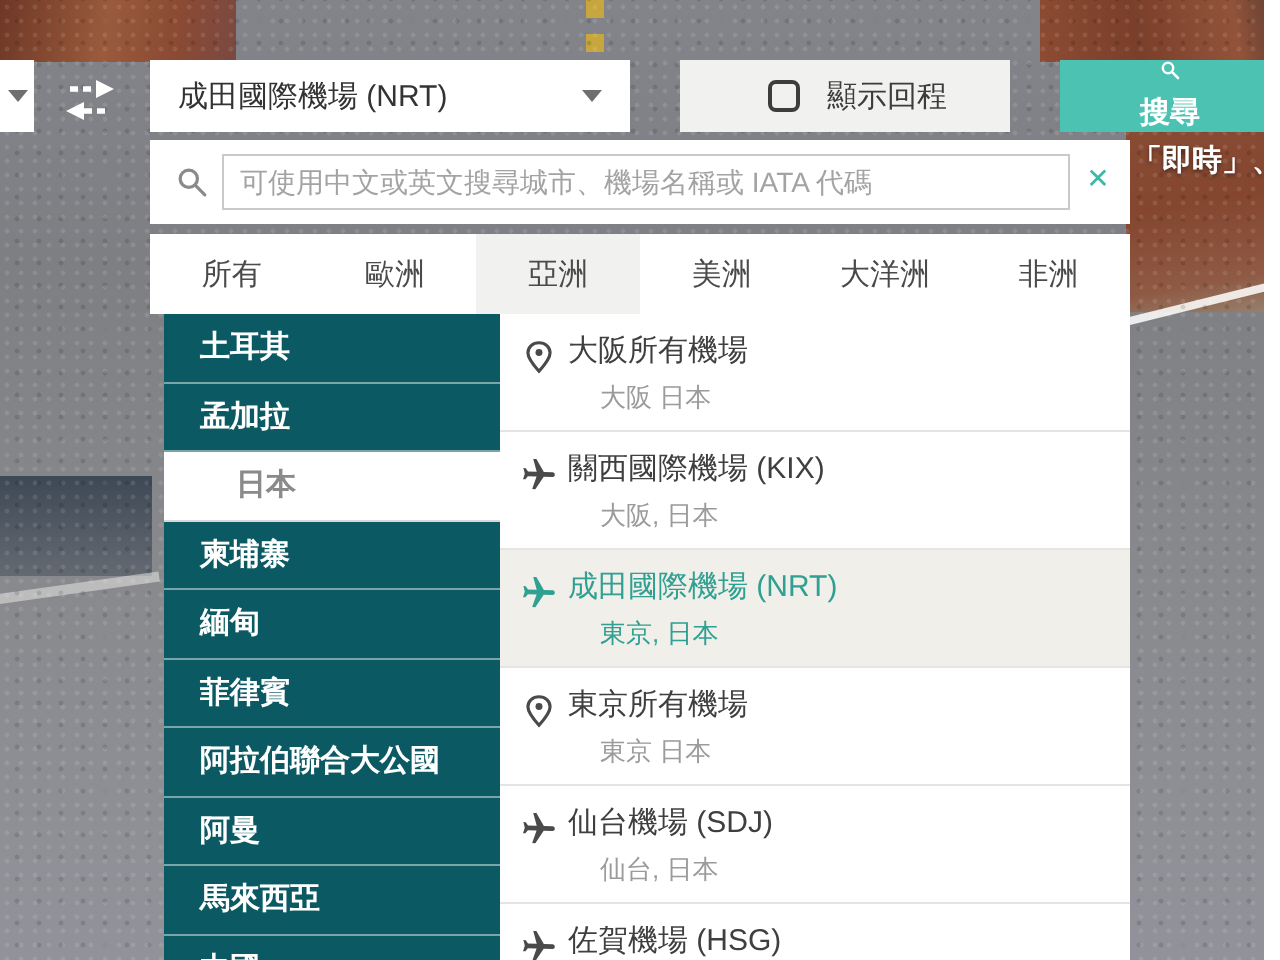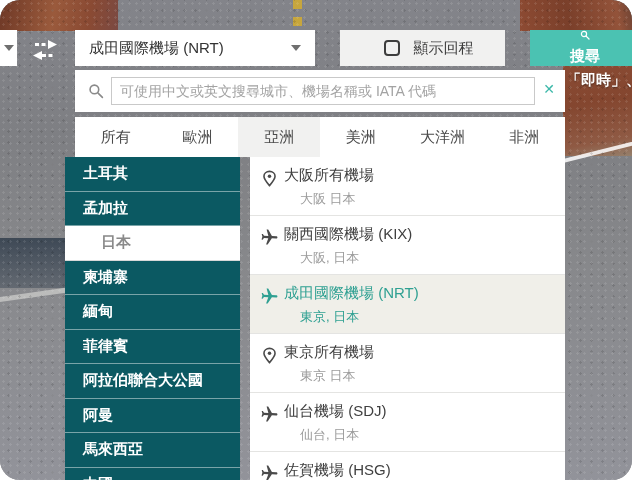--- a/index.html
+++ b/index.html
@@ -1,18 +1,18 @@
 <!DOCTYPE html>
 <html><head>
 <meta charset="utf-8">
 <style>
   * { margin:0; padding:0; box-sizing:border-box; }
   html,body { width:640px; height:480px; overflow:hidden; }
   body { font-family:"Liberation Sans","DejaVu Sans",sans-serif; }
-  .screen { position:relative; width:632px; height:480px; overflow:hidden; background:#8a8b8e;border-radius:20px; }
+  .screen { position:relative; width:632px; height:480px; overflow:hidden; background:#8a8b8e; }
 
   
   .bg { position:absolute; inset:0;
         background:linear-gradient(180deg,#83848a 0%,#7e7f83 28%,#87888b 55%,#92939a 100%); }
   .bg-noise { position:absolute; inset:0;
         background-image:radial-gradient(rgba(255,255,255,.10) 1px,transparent 1.4px),
                          radial-gradient(rgba(0,0,0,.12) 1px,transparent 1.4px);
         background-size:7px 7px,11px 11px; background-position:0 0,3px 5px; }
   .bg-rock-tl { position:absolute; left:0; top:0; width:118px; height:31px;
         background:linear-gradient(100deg,#6e3826 0%,#9a5a3c 45%,#8a4a33 75%,#7a4942 100%); }
@@ -60,21 +60,21 @@
         width:16px; text-align:center; }
 
   
   .tabs { position:absolute; left:75px; top:117px; width:490px; height:40px; background:#fff;
         display:flex; }
   .tab { flex:1; display:flex; align-items:center; justify-content:center; font-size:15px;
         color:#4a4a4a; cursor:pointer; }
   .tab.selected { background:#f1f1f0; }
 
   
-  .countries { position:absolute; left:65px; top:157px; width:175px; height:323px; overflow:hidden; }
+  .countries { position:absolute; left:82px; top:157px; width:175px; height:323px; overflow:hidden; }
   .country { height:34.5px; background:#0b5962; color:#fff; font-weight:bold; font-size:15px;
         display:flex; align-items:center; padding-left:18px;
         border-bottom:1px solid rgba(255,255,255,.45); cursor:pointer; }
   .country.selected { background:#fff; color:#8a8a8a; font-weight:bold; border-bottom:1px solid #d8d8d8;padding-left:36px; }
 
   
   .airports { position:absolute; left:250px; top:157px; width:315px; height:323px; background:#fff;
         overflow:hidden; }
   .airport { position:relative; height:59px; border-bottom:1px solid #e4e4e2; cursor:pointer;
         background:#fff; }

